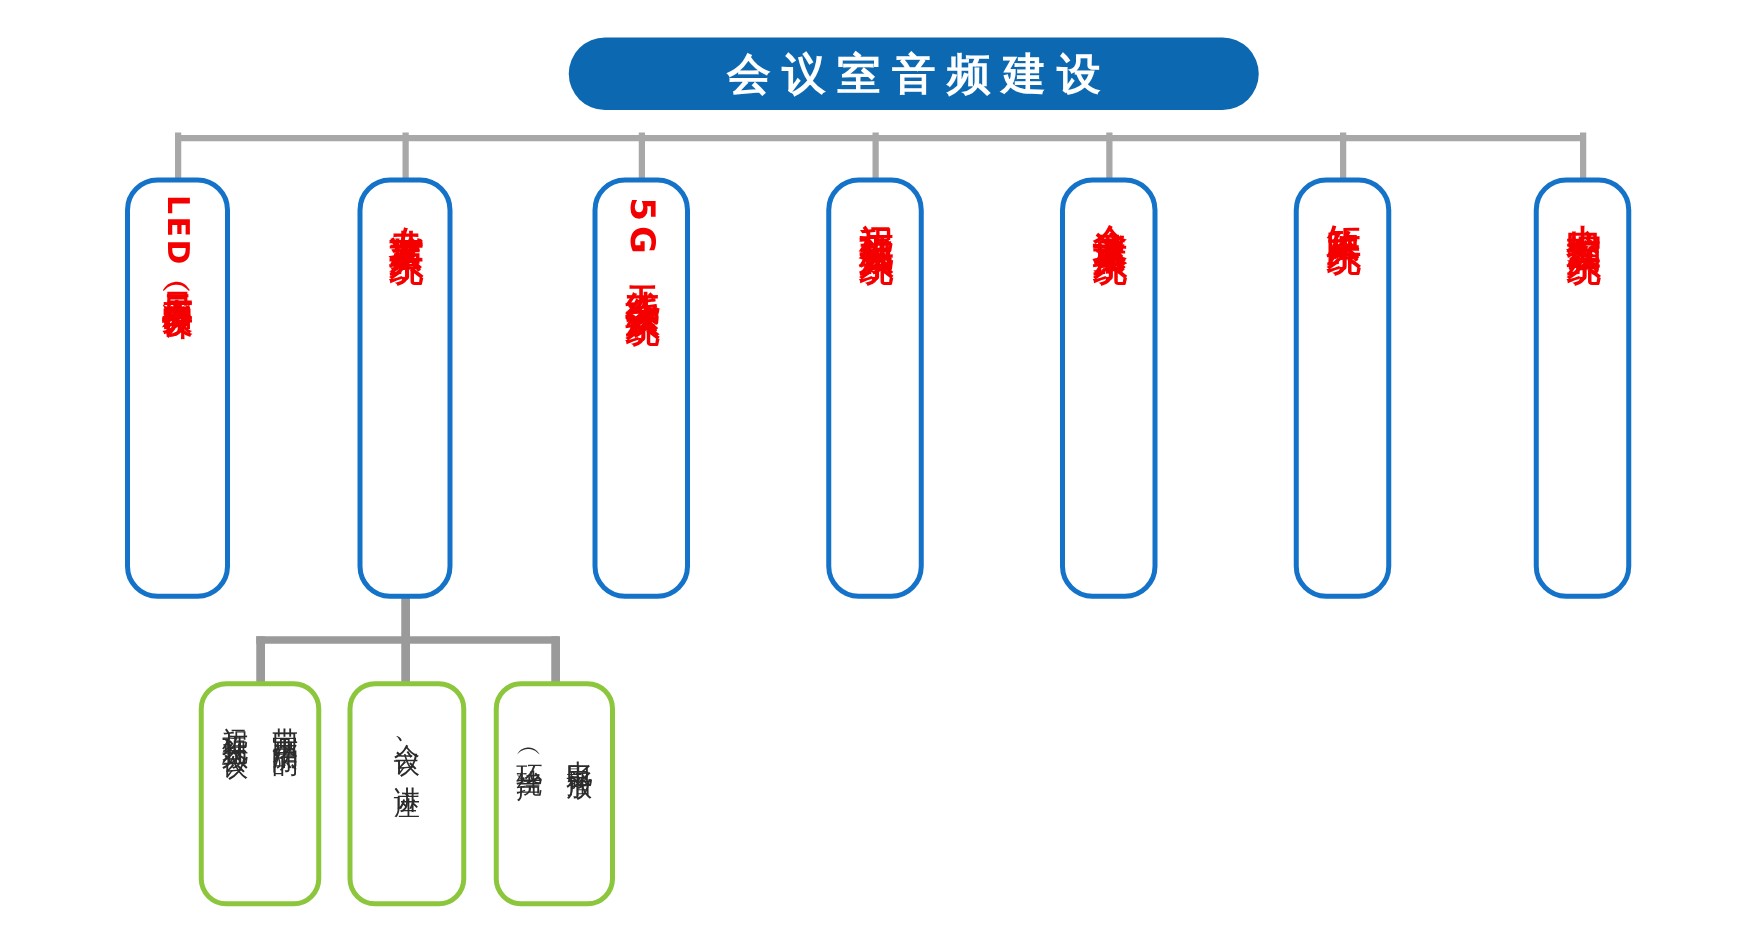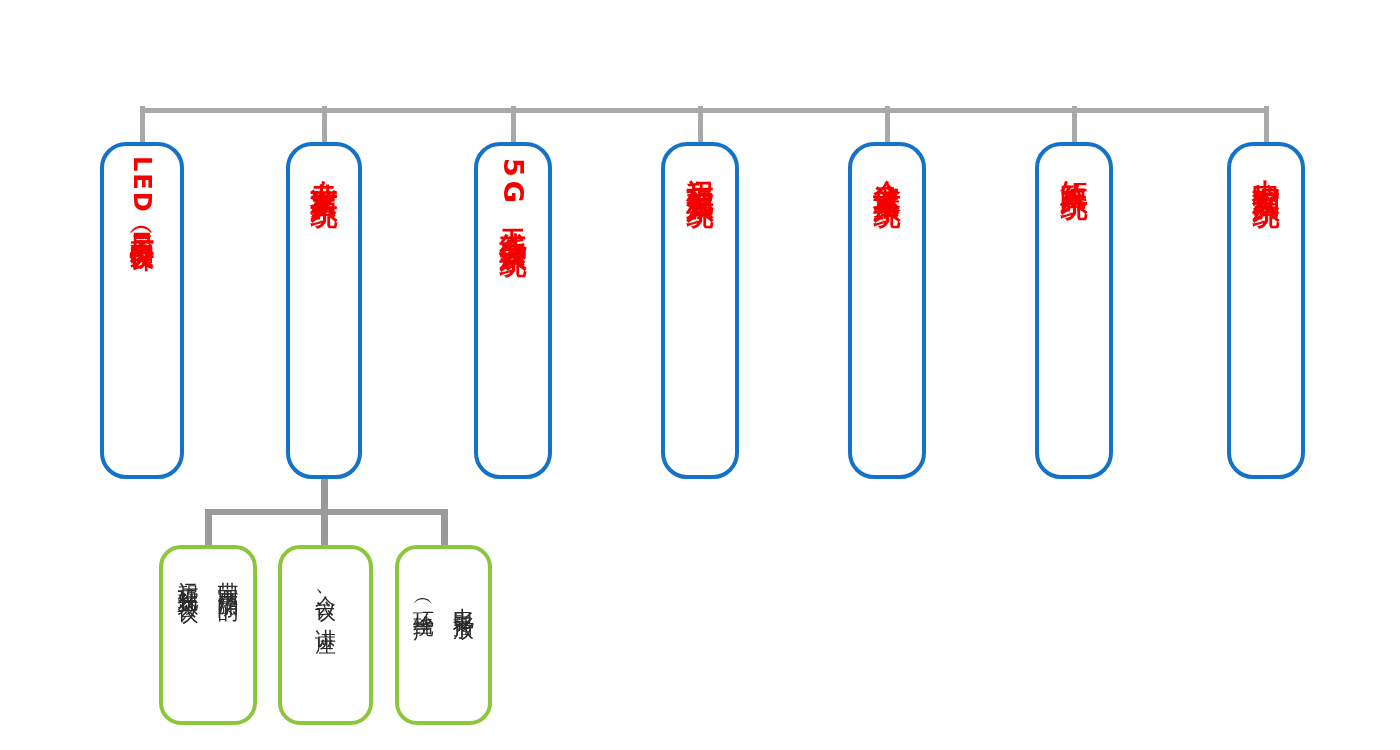--- a/index.html
+++ b/index.html
@@ -52,20 +52,23 @@
     writing-mode:vertical-rl;text-orientation:mixed;
     color:var(--child-text);font-weight:normal;font-size:21px;letter-spacing:4px;
     line-height:40px;white-space:pre-line;
   }
 </style>
 </head>
 <body>
 
 <div class="canvas">
 
+  <div class="pill">
+    <span class="pill-label">会议室音频建设</span>
+  </div>
 
   <div class="conn" style="left:140px;top:108px;width:1128px;height:5px;"></div>
   <div class="conn" style="left:140px;top:106px;width:5px;height:38px;"></div>
   <div class="conn" style="left:322px;top:106px;width:5px;height:38px;"></div>
   <div class="conn" style="left:511px;top:106px;width:5px;height:38px;"></div>
   <div class="conn" style="left:698px;top:106px;width:5px;height:38px;"></div>
   <div class="conn" style="left:885px;top:106px;width:5px;height:38px;"></div>
   <div class="conn" style="left:1072px;top:106px;width:5px;height:38px;"></div>
   <div class="conn" style="left:1264px;top:106px;width:5px;height:38px;"></div>
 

